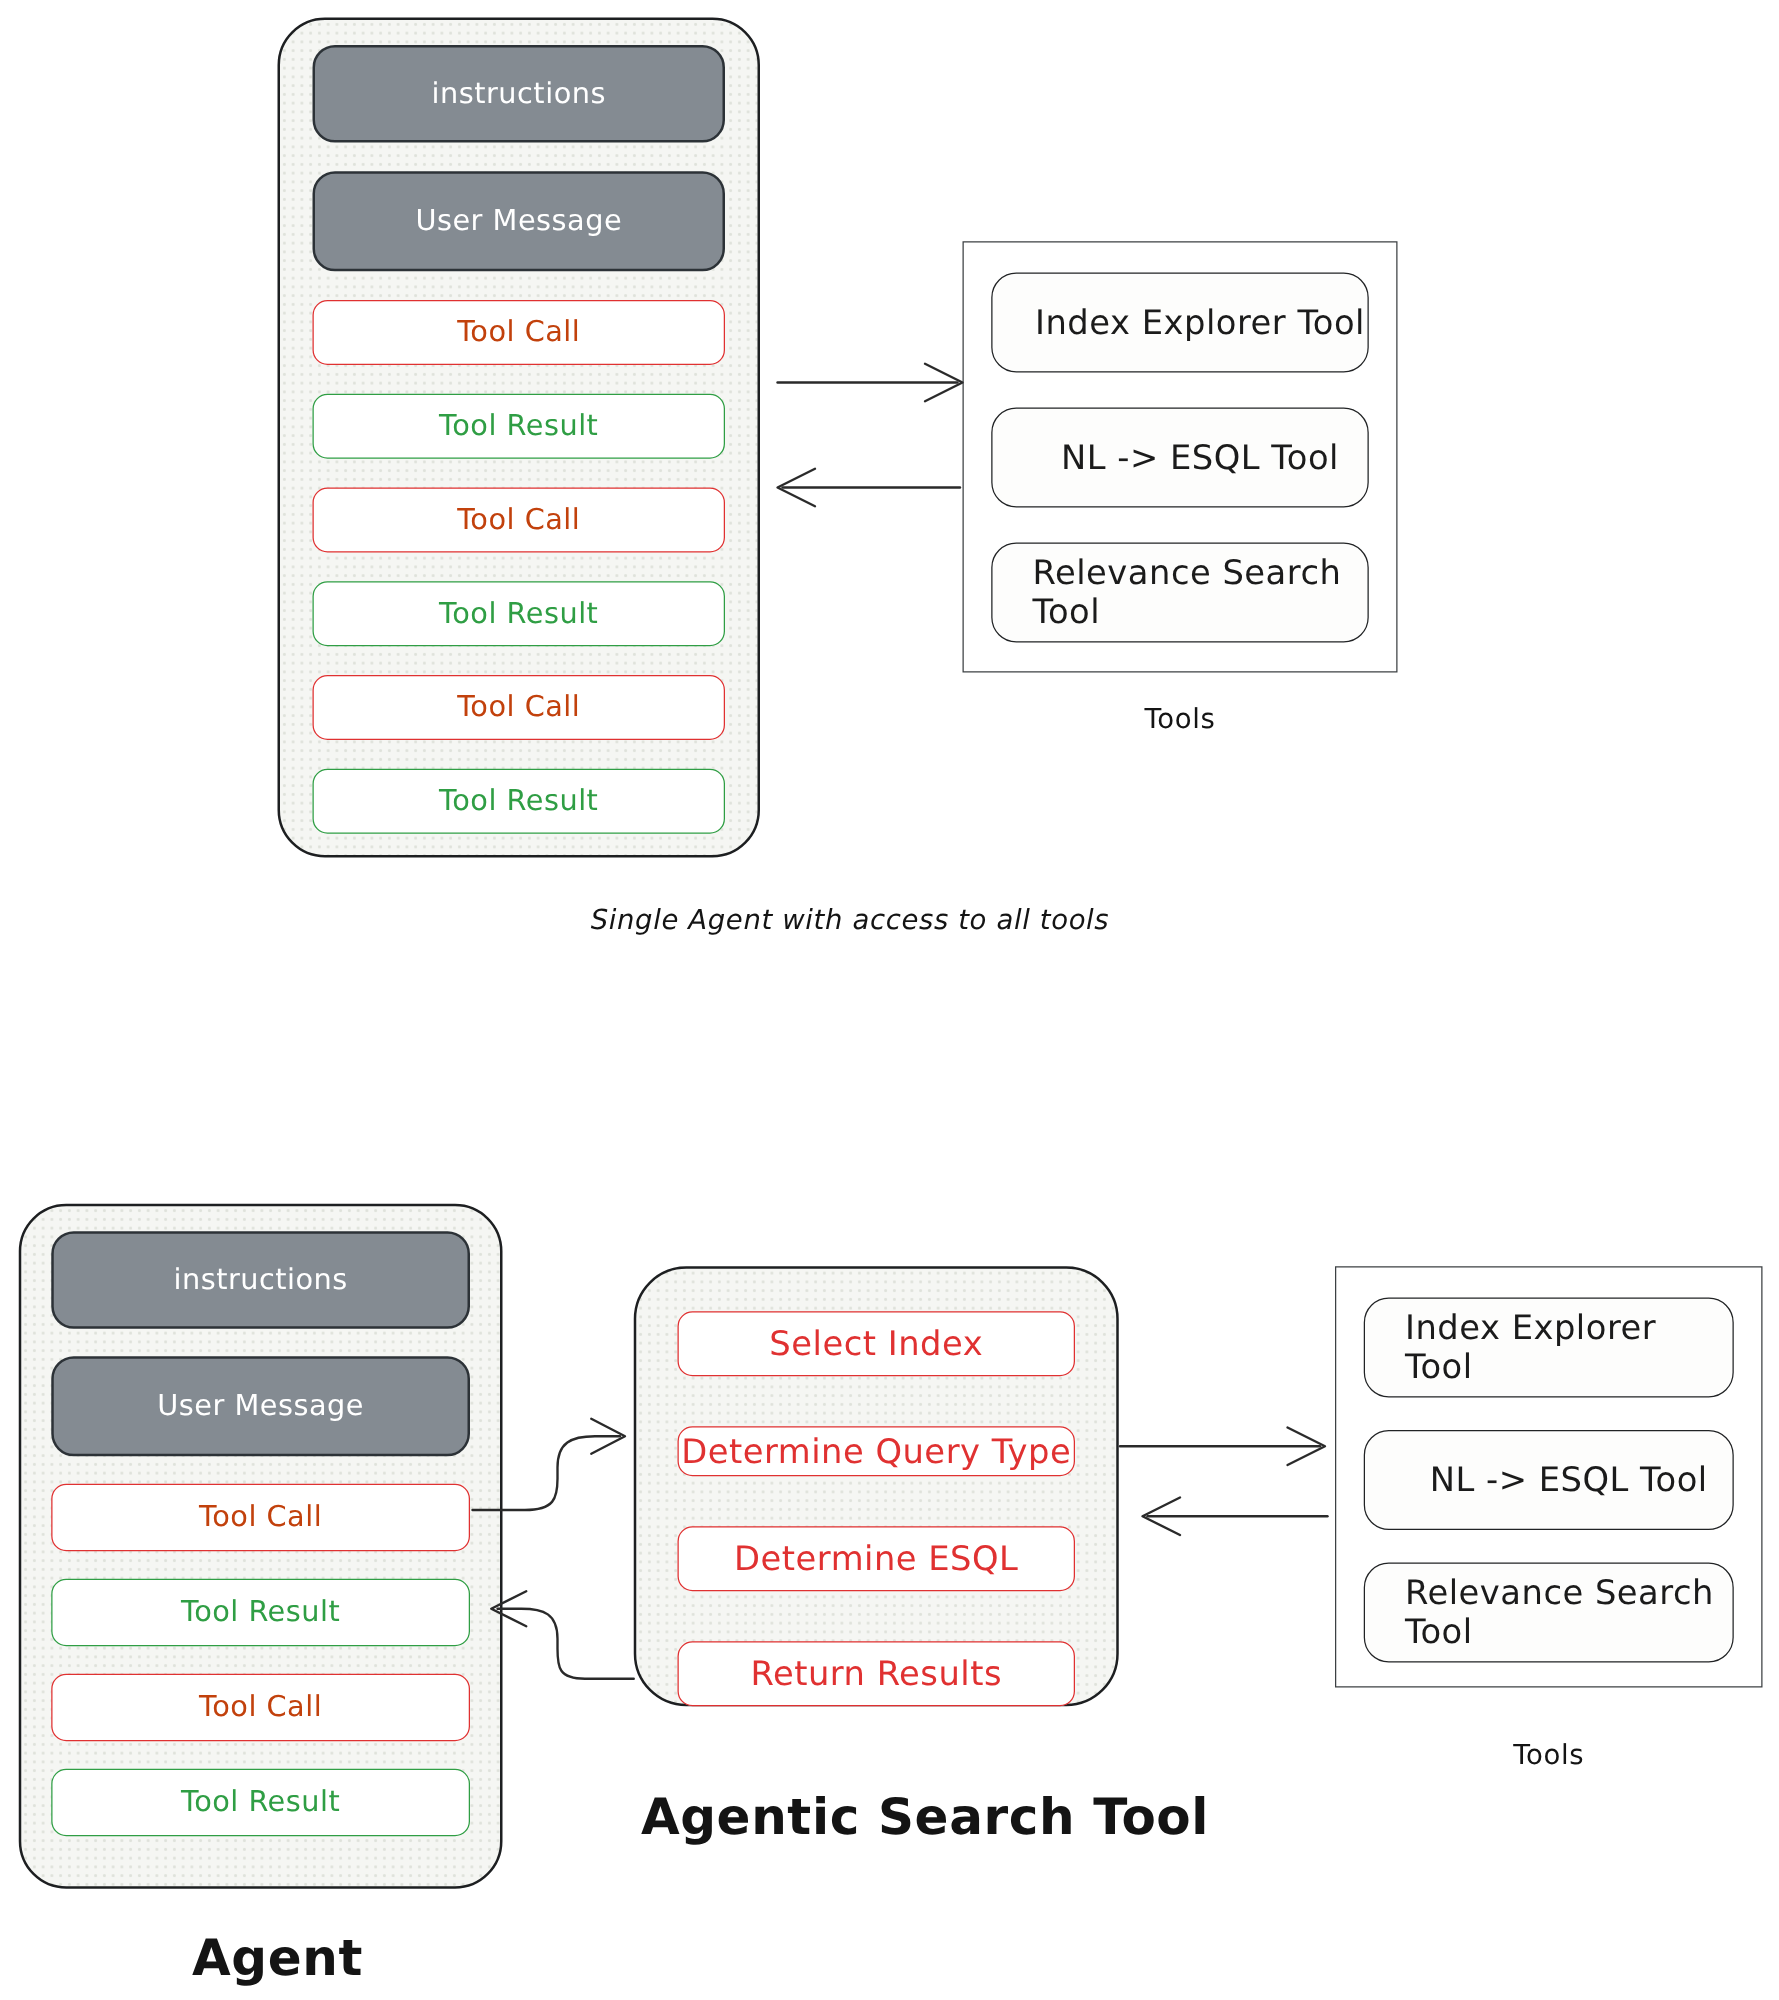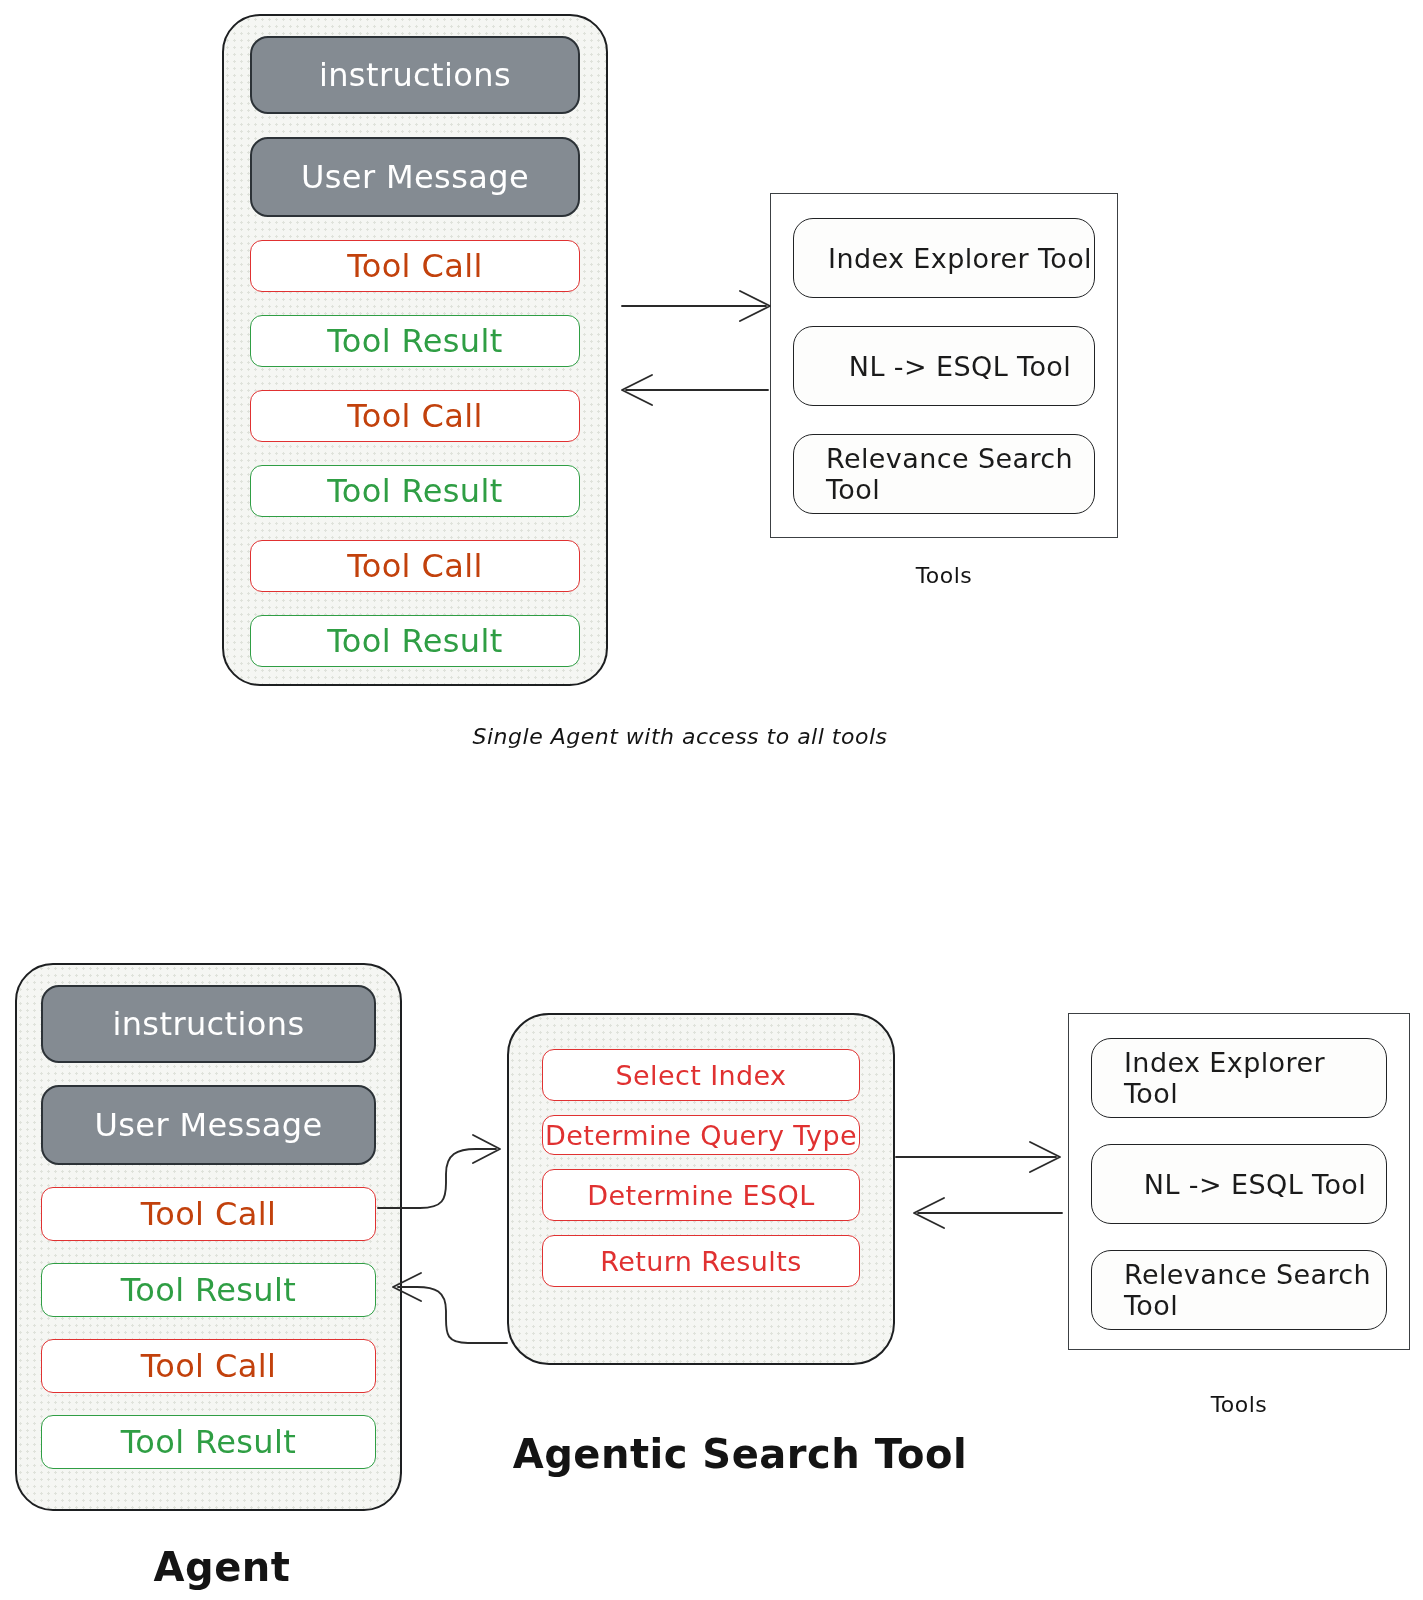--- a/index.html
+++ b/index.html
@@ -18,21 +18,21 @@
     border:2px solid #1d1f21;
     border-radius:38px;
     background-color:#f5f6f3;
     background-image:radial-gradient(#dfe2db 1px, transparent 1.3px);
     background-size:7px 7px;
     display:flex;flex-direction:column;
   }
   .msg{
     box-sizing:border-box;
     display:flex;align-items:center;justify-content:center;
-    font-size:32px;letter-spacing:.4px;
+    font-size:23px;letter-spacing:.4px;
     border-radius:12px;flex:0 0 auto;text-align:right;
   }
   .msg.system{
     background:#848b92;
     border:2px solid #2c3237;
     border-radius:18px;
     color:#ffffff;
   }
   .msg.call{background:#ffffff;border:1.6px solid #e03131;color:#c2410c;}
   .msg.result{background:#ffffff;border:1.6px solid #2f9e44;color:#2f9e44;}
@@ -108,21 +108,21 @@
     <div class="msg system" style="height:78px">instructions</div>
     <div class="msg system" style="height:80px">User Message</div>
     <div class="msg call" style="height:54px">Tool Call</div>
     <div class="msg result" style="height:54px">Tool Result</div>
     <div class="msg call" style="height:54px">Tool Call</div>
     <div class="msg result" style="height:54px">Tool Result</div>
   </div>
 
   <div class="caption big" style="left:72px;top:1505px;width:300px;">Agent</div>
 
-  <div class="agent-panel" style="left:507px;top:1013px;width:388px;height:352px;padding:34px 33px 24px;gap:14px;border-radius:42px;">
+  <div class="agent-panel" style="left:507px;top:1013px;width:388px;height:352px;padding:34px 33px 24px;gap:40px;border-radius:42px;">
     <div class="step" style="height:52px">Select Index</div>
     <div class="step" style="height:40px">Determine Query Type</div>
     <div class="step" style="height:52px">Determine ESQL</div>
     <div class="step" style="height:52px">Return Results</div>
   </div>
 
   <div class="caption big" style="left:510px;top:1392px;width:460px;">Agentic Search Tool</div>
 
   <div class="tools-panel" style="left:1068px;top:1013px;width:342px;height:337px;padding:24px 22px;gap:26px;">
     <div class="tool-item" style="height:80px">Index Explorer Tool</div>

